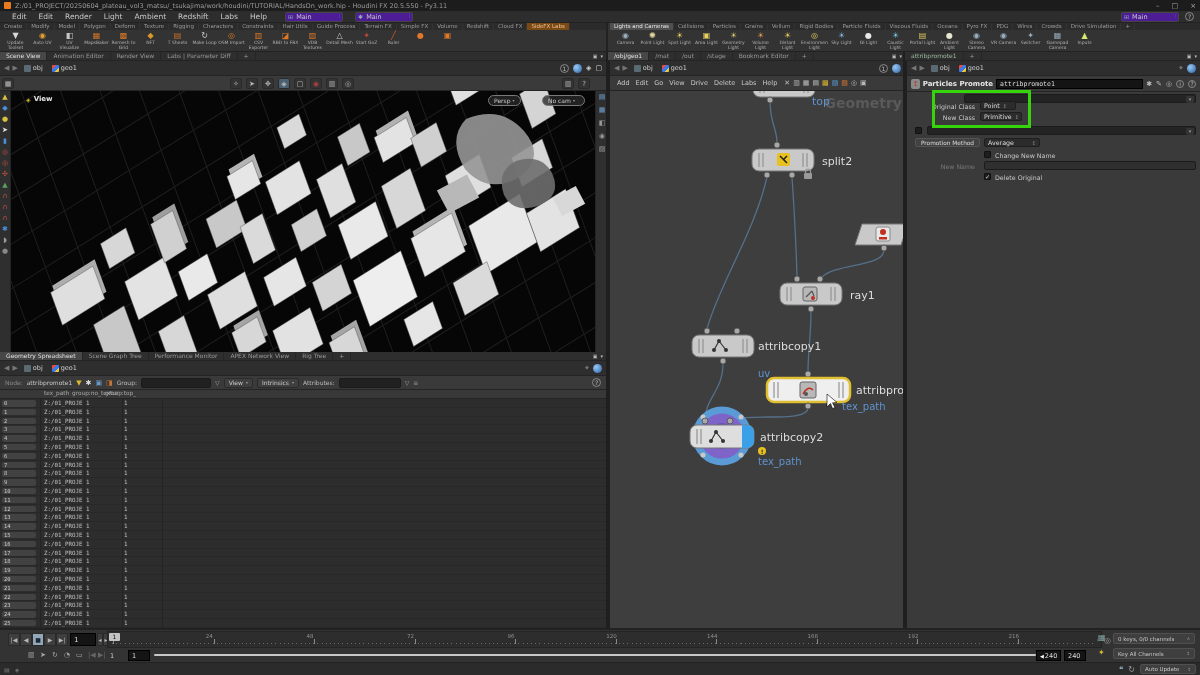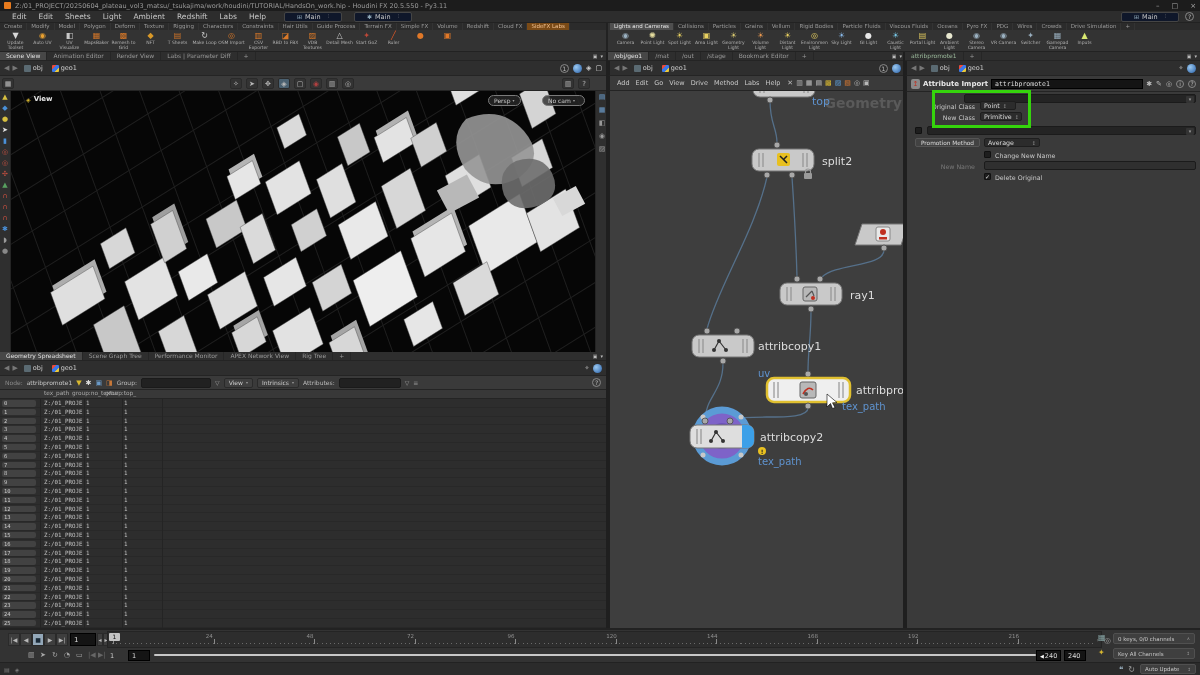--- a/index.html
+++ b/index.html
@@ -9,22 +9,22 @@
   .abs{position:absolute;}
   
   #titlebar{left:0;top:0;width:1200px;height:11px;background:#1c1c1c;font-size:6.5px;color:#9a9a9a;
             display:flex;align-items:center;padding:0 4px;gap:4px;}
   #titlebar .logo{width:7px;height:7px;background:#e87b1e;border-radius:1px;}
   #winbtns{margin-left:auto;display:flex;gap:12px;color:#aaa;font-size:7px;}
   
   #menubar{left:0;top:11px;width:1200px;height:12px;background:#2d2d2d;display:flex;align-items:center;
            font-size:7.5px;color:#c8c8c8;padding:0 6px;gap:2px;border-bottom:1px solid #222;}
   .menu-item{padding:0 6px;}
-  .desk{background:#0f172a;border:1px solid #454545;border-radius:2px;height:10px;display:flex;align-items:center;
-        gap:3px;padding:0 12px;font-size:6.5px;width:58px;margin-left:10px;}
+  .desk{background:#4c1d95;border:1px solid #454545;border-radius:2px;height:10px;display:flex;align-items:center;
+        gap:3px;padding:0 2px;font-size:6.5px;width:58px;margin-left:10px;}
   .desk .dicon{font-size:6px;color:#8fa8b8;}
   .desk .dd{margin-left:auto;color:#888;font-size:5px;}
   #menu-right{margin-left:auto;display:flex;align-items:center;gap:6px;}
   .helpcirc{width:9px;height:9px;border:1px solid #888;border-radius:50%;font-size:6px;color:#bbb;
             display:flex;align-items:center;justify-content:center;}
   
   #shelf{left:0;top:23px;width:1200px;height:29px;background:#333;border-bottom:1px solid #222;}
   .shelfhalf{position:absolute;top:0;height:29px;}
   #shelfL{left:0;width:608px;border-right:2px solid #222;}
   #shelfR{left:610px;width:590px;}
@@ -143,21 +143,21 @@
       <span>–</span>
       <span>□</span>
       <span>×</span>
     </span>
   </div>
 
   <div class="abs" id="menubar">
     <span id="menu-items" style="display: flex;">
         <span class="menu-item">Edit</span>
         <span class="menu-item">Edit</span>
-        <span class="menu-item">Sheets</span>
+        <span class="menu-item">Render</span>
         <span class="menu-item">Light</span>
         <span class="menu-item">Ambient</span>
         <span class="menu-item">Redshift</span>
         <span class="menu-item">Labs</span>
         <span class="menu-item">Help</span>
       </span>
     <span class="desk">
       <span class="dicon">⊞</span>
       <span>Main</span>
       <span class="dd">⫶</span>
@@ -859,21 +859,21 @@
 
   </div>
 
   <div class="abs" id="net-menu">
     <span id="net-menu-items" style="display: flex;">
         <span class="mi">Add</span>
         <span class="mi">Edit</span>
         <span class="mi">Go</span>
         <span class="mi">View</span>
         <span class="mi">Drive</span>
-        <span class="mi">Method</span>
+        <span class="mi">Delete</span>
         <span class="mi">Labs</span>
         <span class="mi">Help</span>
       </span>
     <span id="net-icons">
       <span style="color:#b8b8b8;">✕</span>
       <span style="color:#b8b8b8;">▥</span>
       <span style="color:#b8b8b8;">▦</span>
       <span style="color:#b8b8b8;">▤</span>
       <span style="color:#d8b830;">▩</span>
       <span style="color:#5b9bd5;">▨</span>
@@ -959,21 +959,21 @@
       <path d="M106,341 l-5,9 M106,341 l7,9" stroke="#333" stroke-width="1.2"></path>
         <text x="150" y="350" font-size="11" fill="#dcdcdc">attribcopy2</text>
         <circle cx="152" cy="360" r="4" fill="#e8c020"></circle>
         <text x="152" y="363" text-anchor="middle" font-size="6" font-weight="bold" fill="#222">!</text>
         <text x="148" y="374" font-size="10" fill="#5f93cf">tex_path</text>
       </svg>
   </div>
 
   <div class="abs" id="par-head">
     <span style="width:10px;height:10px;background:#8a8a8a;border-radius:2px;color:#c03020;font-size:7px;line-height:10px;text-align:center;">↥</span>
-    <span id="par-title">Attribute Import</span>
+    <span id="par-title">Particles Promote</span>
     <span id="par-name">attribpromote1</span>
     <span id="par-icons">
       <span>✱</span>
       <span>✎</span>
       <span>◎</span>
       <span class="helpcirc" style="width:8px;height:8px;">i</span>
       <span class="helpcirc" style="width:8px;height:8px;">?</span>
     </span>
   </div>
   <div class="abs" id="par-body">

